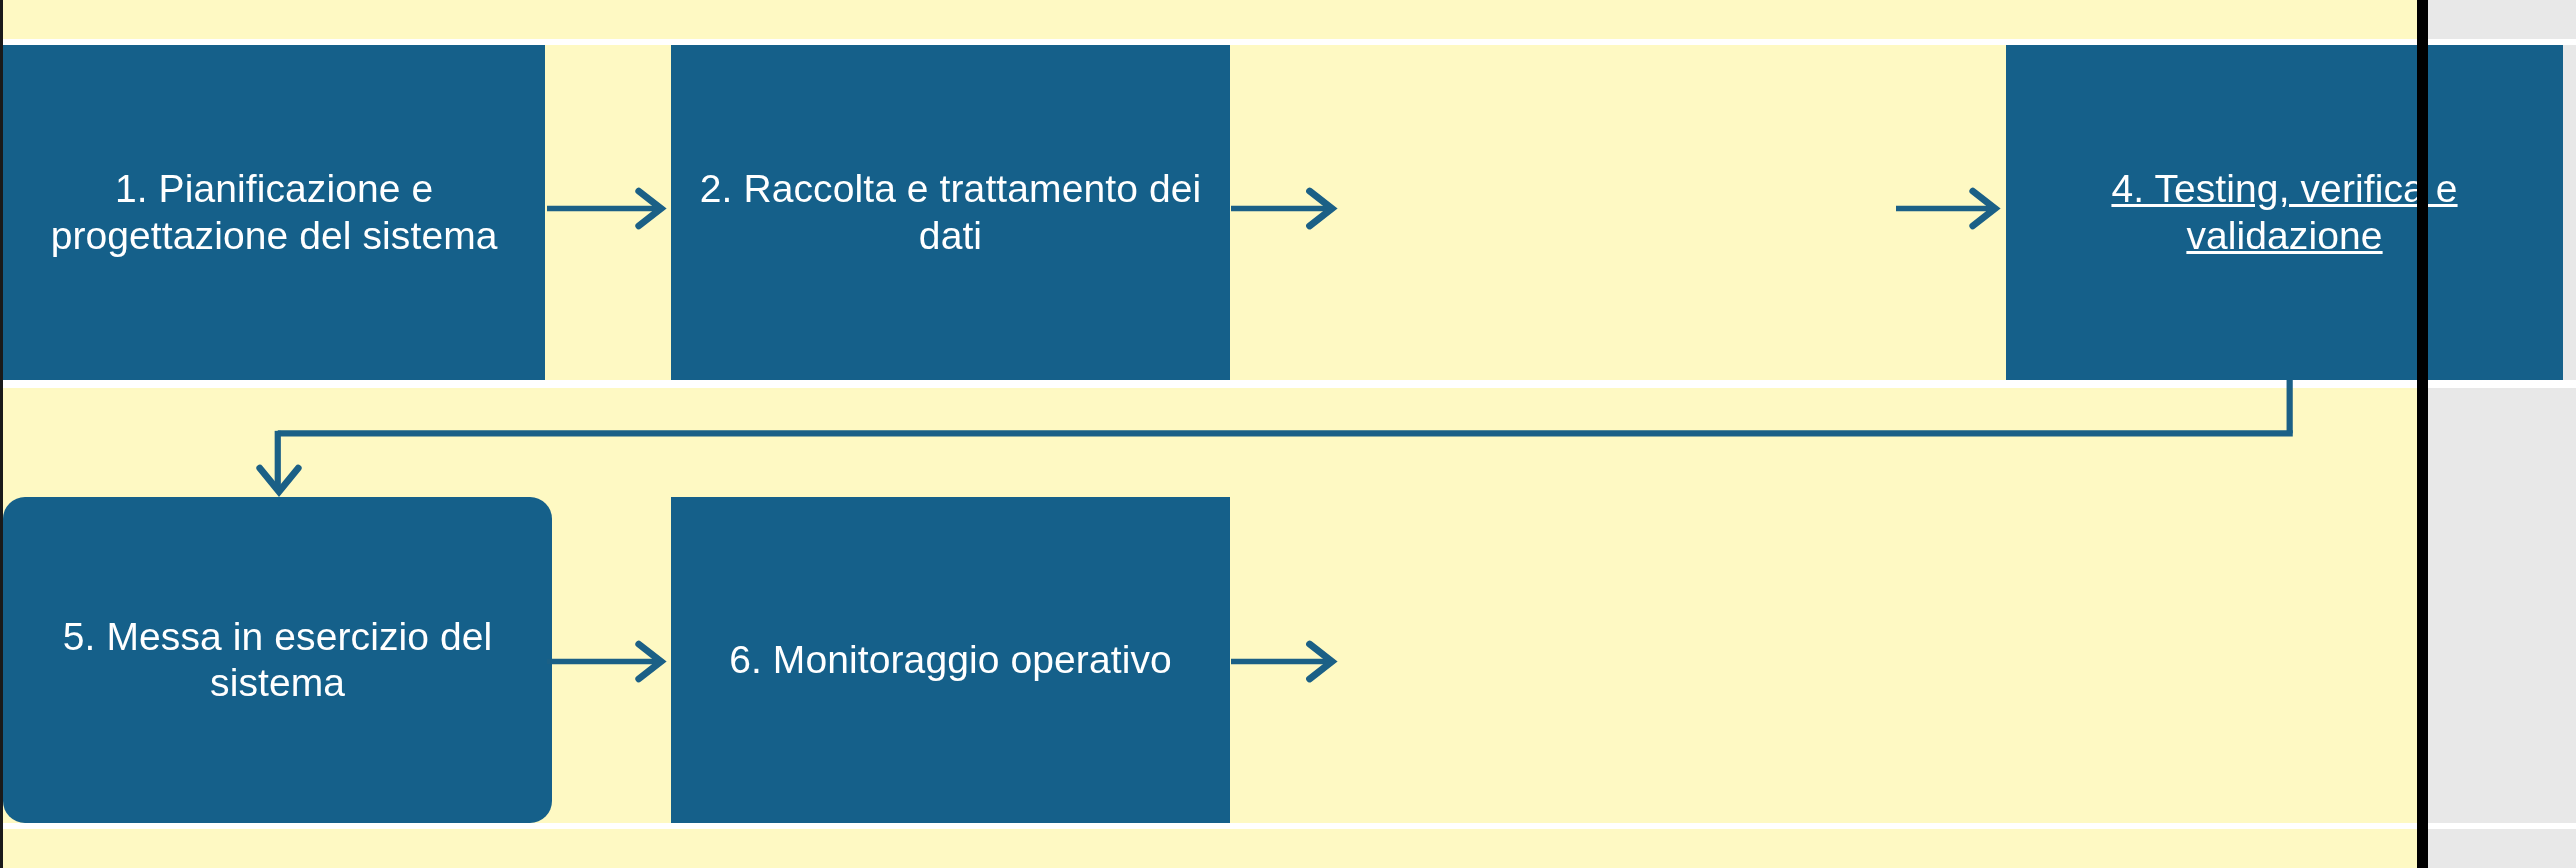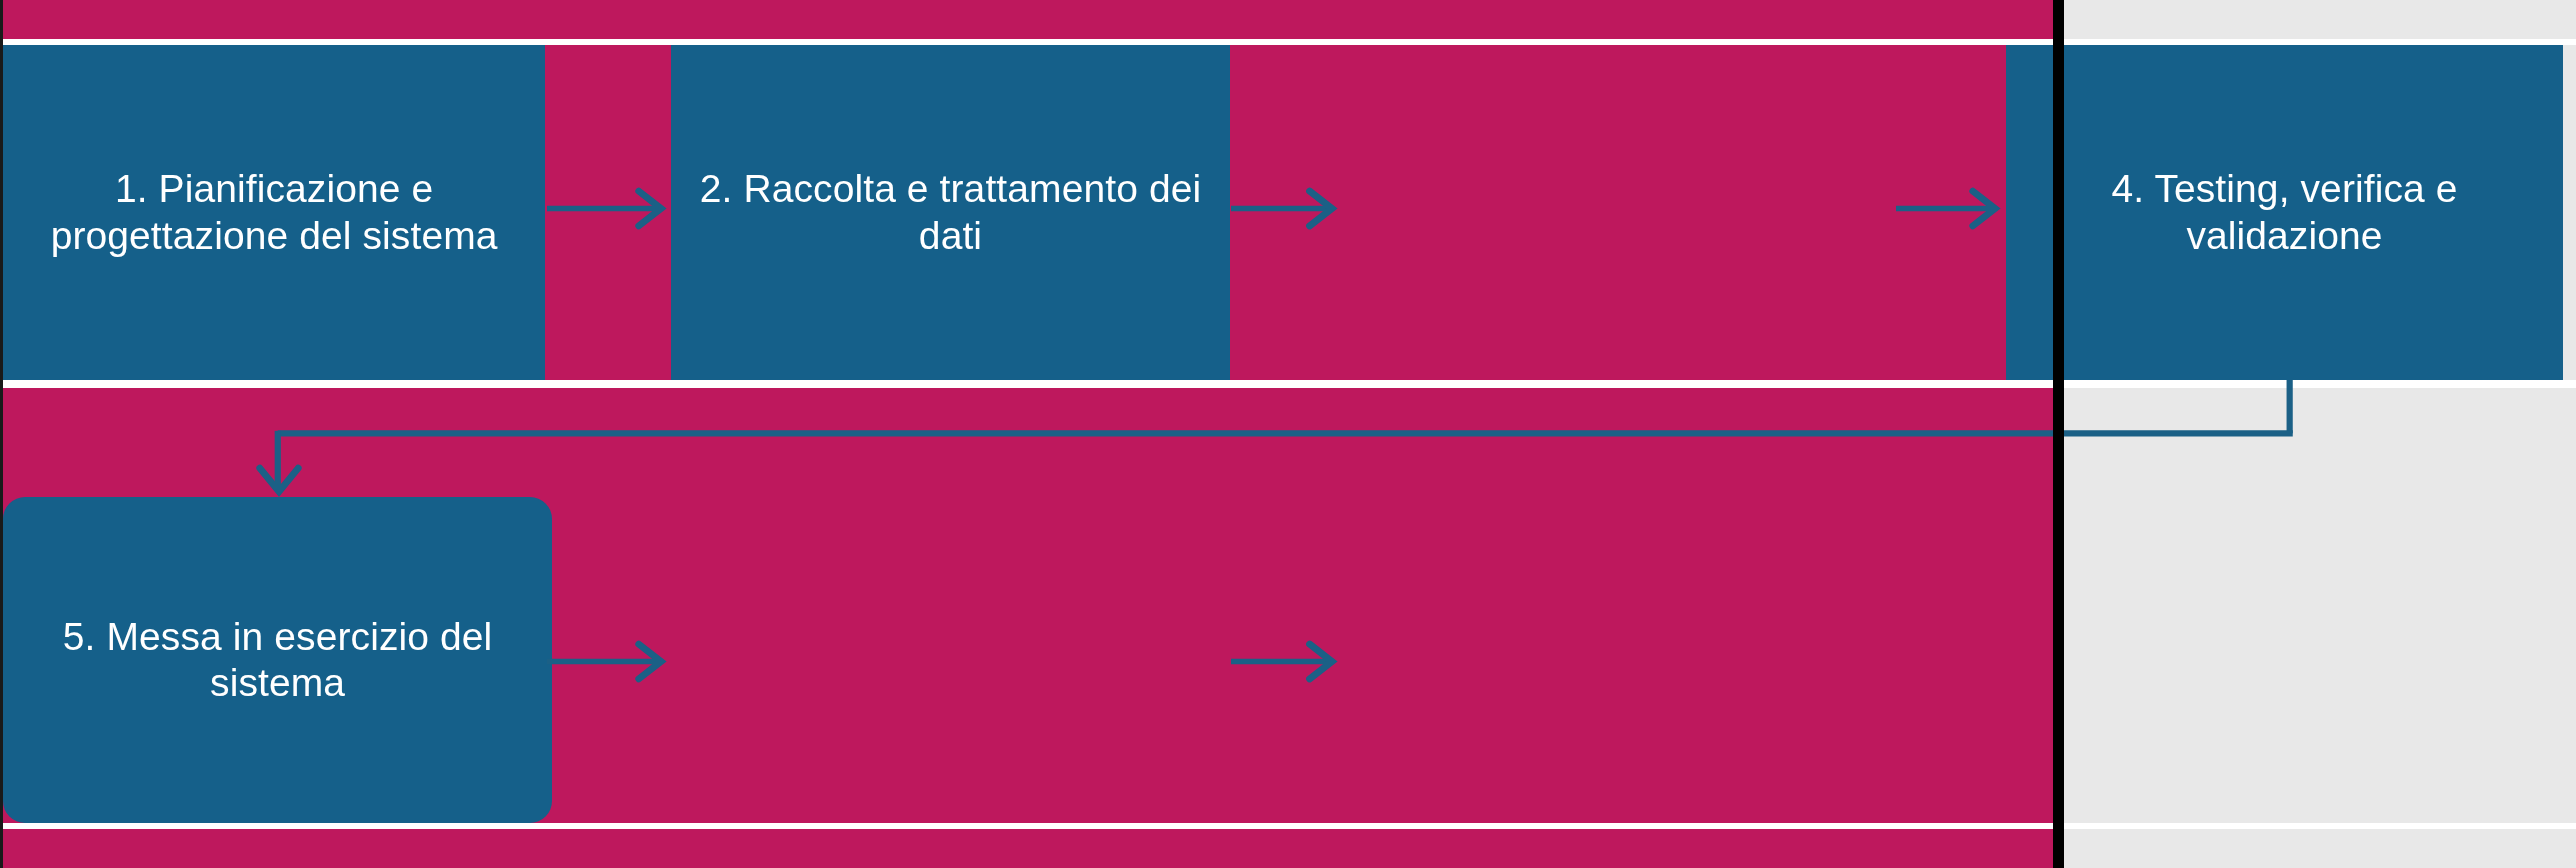--- a/index.html
+++ b/index.html
@@ -4,22 +4,22 @@
 <style>
   html,body{margin:0;padding:0;}
   body{
     width:2576px;height:869px;
     background:#e8e8e8;
     font-family:"Liberation Sans","DejaVu Sans",sans-serif;
     overflow:hidden;
     position:relative;
   }
   #canvas{
-    position:absolute;left:0;top:0;width:2064px;height:869px;
-    background:#be185d;
+    position:absolute;left:0;top:0;width:2428px;height:869px;
+    background:#fef9c3;
   }
   
   .edge-left{
     position:absolute;left:0;top:0;width:2.5px;height:869px;
     background:#1a1a1a;z-index:30;
   }
   
   .edge-right{
     position:absolute;right:0;top:0;width:11.2px;height:869px;
     background:#000000;z-index:30;
@@ -51,21 +51,21 @@
     letter-spacing:0.1px;
     padding:0 16px;
     white-space:pre-line;
     font-family:"Liberation Sans","DejaVu Sans",sans-serif;
   }
 
   
   #node-1{left:3.1px;  top:45px;  width:542px; height:335px;}
   #node-2{left:671px;top:45px; width:559px; height:335px;}
   #node-3{left:1342px;top:45px; width:553px; height:335px;}
-  #node-4{left:2006px;top:45px; width:557px; height:335px;}
+  #node-4{left:2006px;top:45px; width:557px; height:335px;text-decoration:underline;}
   #node-5{left:3.1px;   top:497px;width:549px; height:326px;border-radius:22px;}
   #node-6{left:671px;top:497px;width:559px; height:326px;}
   #node-7{left:1342px;top:497px;width:551px; height:326px;}
 
   
   .conn{position:absolute;z-index:8;}
   .conn svg{display:block;overflow:visible;}
 
   #conn-1-2{left:547px;  top:186px;width:124px;height:45px;}
   #conn-2-3{left:1231px; top:186px;width:111px;height:45px;}
@@ -133,20 +133,23 @@
     <span class="label">5. Messa in esercizio del sistema</span>
   </div>
 
   <div class="conn" id="conn-5-6">
     <svg width="124" height="45" viewBox="0 0 200 72">
       <line x1="0" y1="36" x2="182" y2="36" stroke="#1b6086" stroke-width="9"></line>
       <polyline points="148,8 184,36 148,64" fill="none" stroke="#1b6086" stroke-width="11" stroke-linecap="round" stroke-linejoin="miter"></polyline>
     </svg>
   </div>
 
+  <div class="node" id="node-6">
+    <span class="label">6. Monitoraggio operativo</span>
+  </div>
 
   <div class="conn" id="conn-6-7">
     <svg width="111" height="45" viewBox="0 0 178 72">
       <line x1="0" y1="36" x2="160" y2="36" stroke="#1b6086" stroke-width="9"></line>
       <polyline points="126,8 162,36 126,64" fill="none" stroke="#1b6086" stroke-width="11" stroke-linecap="round" stroke-linejoin="miter"></polyline>
     </svg>
   </div>
 
 
   <div class="edge-left"></div>

